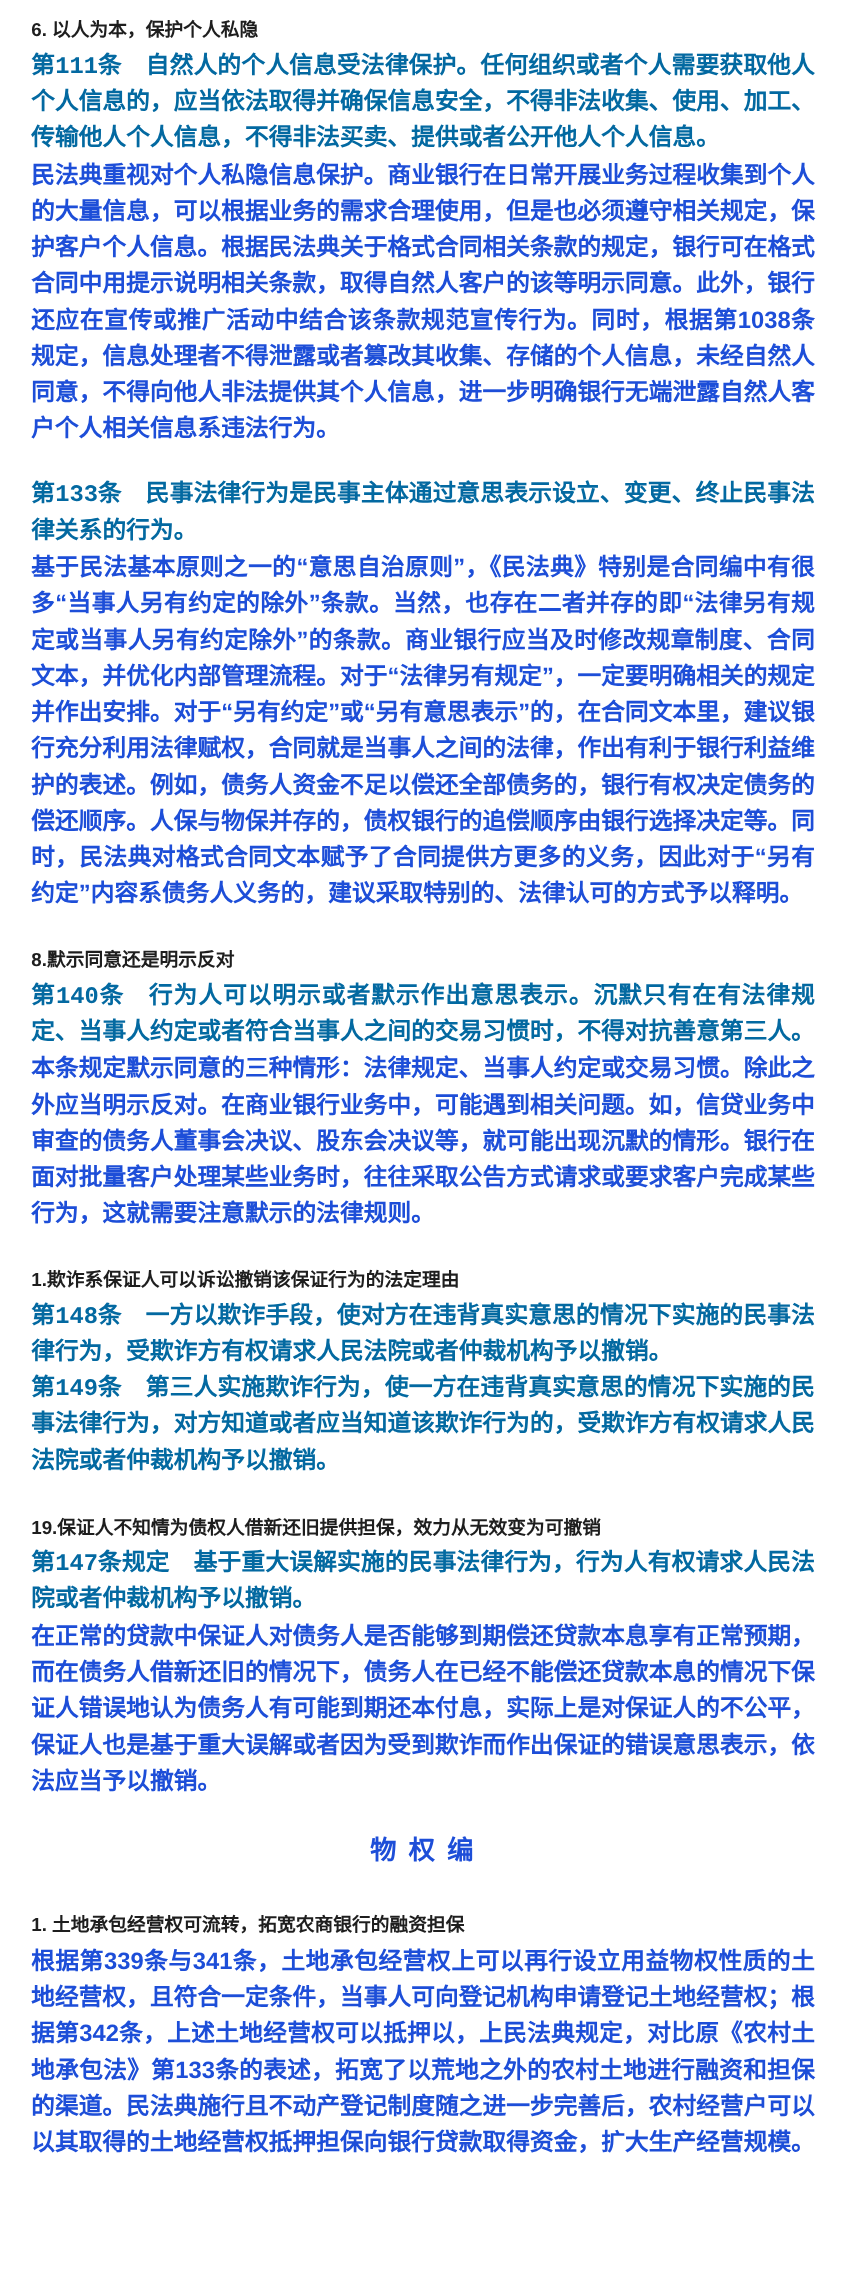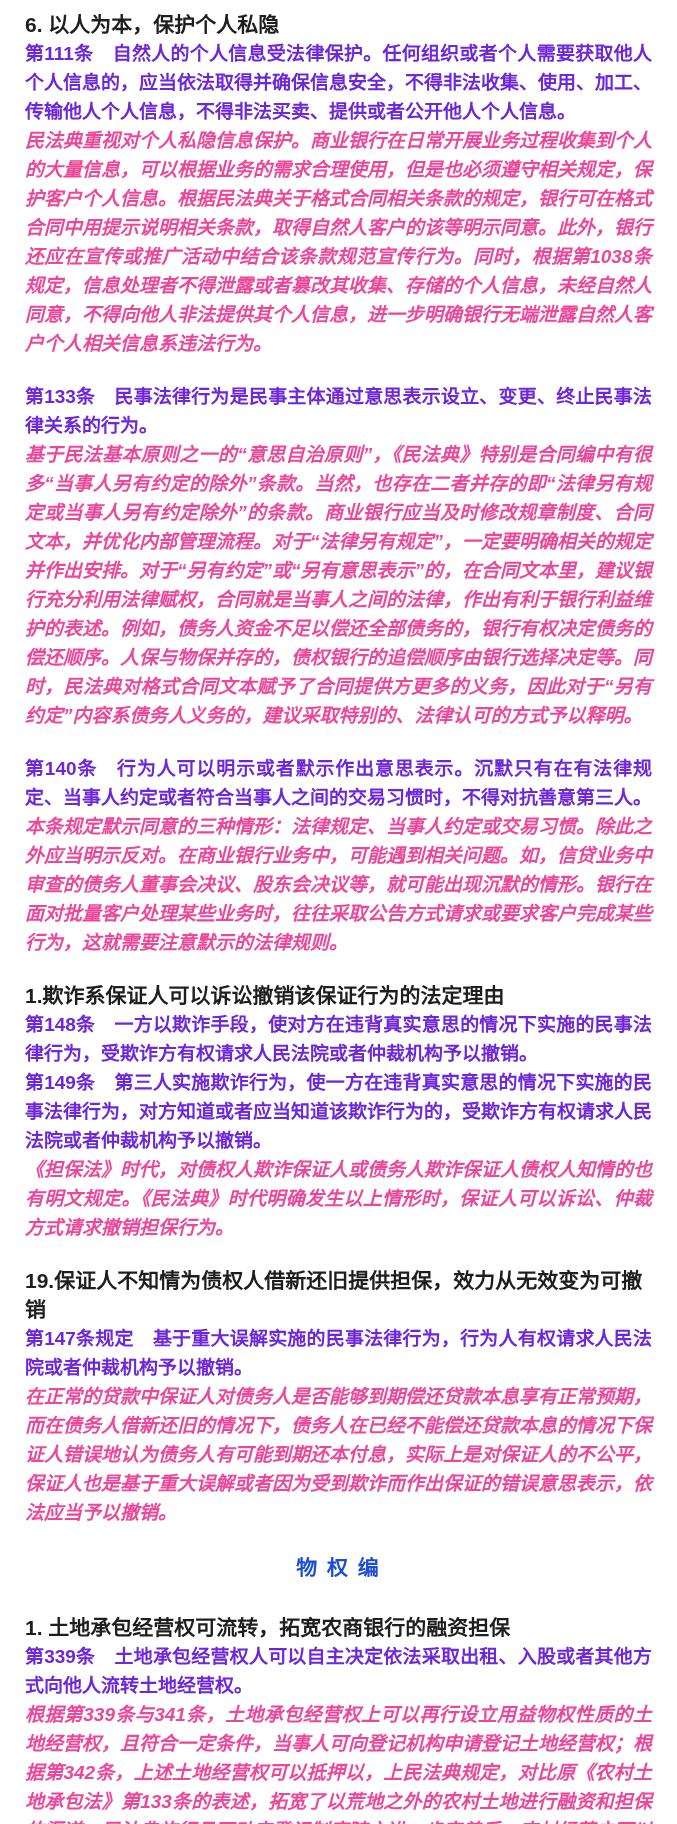--- a/index.html
+++ b/index.html
@@ -12,38 +12,38 @@
     font-family: "Liberation Sans", "DejaVu Sans", sans-serif;
   }
   .doc {
     padding: 10px 25px 18px 25px;
   }
   .section { margin: 0; }
   .section.gap { margin-top: 24px; }
   h2.sec-heading {
     margin: 0;
     padding: 0;
-    font-size: 21px;
+    font-size: 15px;
     line-height: 29px;
     font-weight: 700;
     color: #1e1e1e;
     text-align: left;
   }
   p.para {
     margin: 0;
     padding: 0;
     font-size: 19px;
     line-height: 29px;
     font-weight: 700;
     text-align: justify;
     text-justify: inter-ideograph;
     word-break: break-all;
   }
-  p.article { color: #6d28d9; }
-  p.commentary { color: #ec4899; font-style: italic; }
+  p.article { color: #0369a1; font-family: Liberation Mono, monospace; }
+  p.commentary { color: #1d4ed8; }
   h2.part-title {
     margin: 26px 0 30px 0;
     padding: 0;
     font-size: 21px;
     line-height: 30px;
     font-weight: 700;
     color: #1d4ed8;
     text-align: center;
     letter-spacing: 2px;
   }
@@ -58,38 +58,37 @@
     <p class="para article">第111条　自然人的个人信息受法律保护。任何组织或者个人需要获取他人个人信息的，应当依法取得并确保信息安全，不得非法收集、使用、加工、传输他人个人信息，不得非法买卖、提供或者公开他人个人信息。</p>
     <p class="para commentary">民法典重视对个人私隐信息保护。商业银行在日常开展业务过程收集到个人的大量信息，可以根据业务的需求合理使用，但是也必须遵守相关规定，保护客户个人信息。根据民法典关于格式合同相关条款的规定，银行可在格式合同中用提示说明相关条款，取得自然人客户的该等明示同意。此外，银行还应在宣传或推广活动中结合该条款规范宣传行为。同时，根据第1038条规定，信息处理者不得泄露或者篡改其收集、存储的个人信息，未经自然人同意，不得向他人非法提供其个人信息，进一步明确银行无端泄露自然人客户个人相关信息系违法行为。</p>
   </section>
 
   <section class="section gap">
     <p class="para article">第133条　民事法律行为是民事主体通过意思表示设立、变更、终止民事法律关系的行为。</p>
     <p class="para commentary">基于民法基本原则之一的“意思自治原则”，《民法典》特别是合同编中有很多“当事人另有约定的除外”条款。当然，也存在二者并存的即“法律另有规定或当事人另有约定除外”的条款。商业银行应当及时修改规章制度、合同文本，并优化内部管理流程。对于“法律另有规定”，一定要明确相关的规定并作出安排。对于“另有约定”或“另有意思表示”的，在合同文本里，建议银行充分利用法律赋权，合同就是当事人之间的法律，作出有利于银行利益维护的表述。例如，债务人资金不足以偿还全部债务的，银行有权决定债务的偿还顺序。人保与物保并存的，债权银行的追偿顺序由银行选择决定等。同时，民法典对格式合同文本赋予了合同提供方更多的义务，因此对于“另有约定”内容系债务人义务的，建议采取特别的、法律认可的方式予以释明。</p>
   </section>
 
   <section class="section gap">
+    <h2 class="sec-heading">8.默示同意还是明示反对</h2>
     <p class="para article">第140条　行为人可以明示或者默示作出意思表示。沉默只有在有法律规定、当事人约定或者符合当事人之间的交易习惯时，不得对抗善意第三人。</p>
     <p class="para commentary">本条规定默示同意的三种情形：法律规定、当事人约定或交易习惯。除此之外应当明示反对。在商业银行业务中，可能遇到相关问题。如，信贷业务中审查的债务人董事会决议、股东会决议等，就可能出现沉默的情形。银行在面对批量客户处理某些业务时，往往采取公告方式请求或要求客户完成某些行为，这就需要注意默示的法律规则。</p>
   </section>
 
   <section class="section gap">
     <h2 class="sec-heading">1.欺诈系保证人可以诉讼撤销该保证行为的法定理由</h2>
     <p class="para article">第148条　一方以欺诈手段，使对方在违背真实意思的情况下实施的民事法律行为，受欺诈方有权请求人民法院或者仲裁机构予以撤销。</p>
     <p class="para article">第149条　第三人实施欺诈行为，使一方在违背真实意思的情况下实施的民事法律行为，对方知道或者应当知道该欺诈行为的，受欺诈方有权请求人民法院或者仲裁机构予以撤销。</p>
-    <p class="para commentary">《担保法》时代，对债权人欺诈保证人或债务人欺诈保证人债权人知情的也有明文规定。《民法典》时代明确发生以上情形时，保证人可以诉讼、仲裁方式请求撤销担保行为。</p>
   </section>
 
   <section class="section gap">
     <h2 class="sec-heading">19.保证人不知情为债权人借新还旧提供担保，效力从无效变为可撤销</h2>
     <p class="para article">第147条规定　基于重大误解实施的民事法律行为，行为人有权请求人民法院或者仲裁机构予以撤销。</p>
     <p class="para commentary">在正常的贷款中保证人对债务人是否能够到期偿还贷款本息享有正常预期，而在债务人借新还旧的情况下，债务人在已经不能偿还贷款本息的情况下保证人错误地认为债务人有可能到期还本付息，实际上是对保证人的不公平，保证人也是基于重大误解或者因为受到欺诈而作出保证的错误意思表示，依法应当予以撤销。</p>
   </section>
 
   <h2 class="part-title">物 权 编</h2>
 
   <section class="section">
     <h2 class="sec-heading">1. 土地承包经营权可流转，拓宽农商银行的融资担保</h2>
-    <p class="para article">第339条　土地承包经营权人可以自主决定依法采取出租、入股或者其他方式向他人流转土地经营权。</p>
     <p class="para commentary">根据第339条与341条，土地承包经营权上可以再行设立用益物权性质的土地经营权，且符合一定条件，当事人可向登记机构申请登记土地经营权；根据第342条，上述土地经营权可以抵押以，上民法典规定，对比原《农村土地承包法》第133条的表述，拓宽了以荒地之外的农村土地进行融资和担保的渠道。民法典施行且不动产登记制度随之进一步完善后，农村经营户可以以其取得的土地经营权抵押担保向银行贷款取得资金，扩大生产经营规模。</p>
   </section>
 
 </div>
 
 </body></html>

